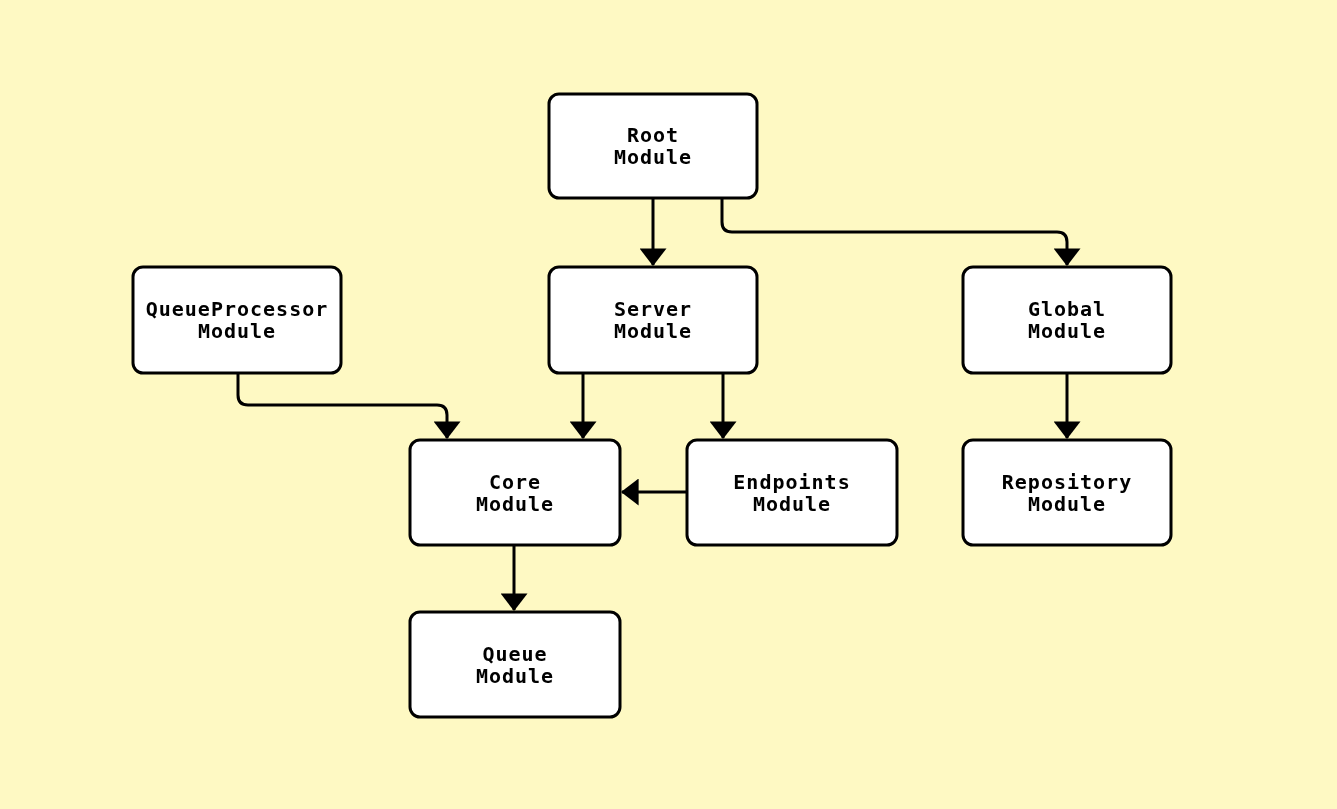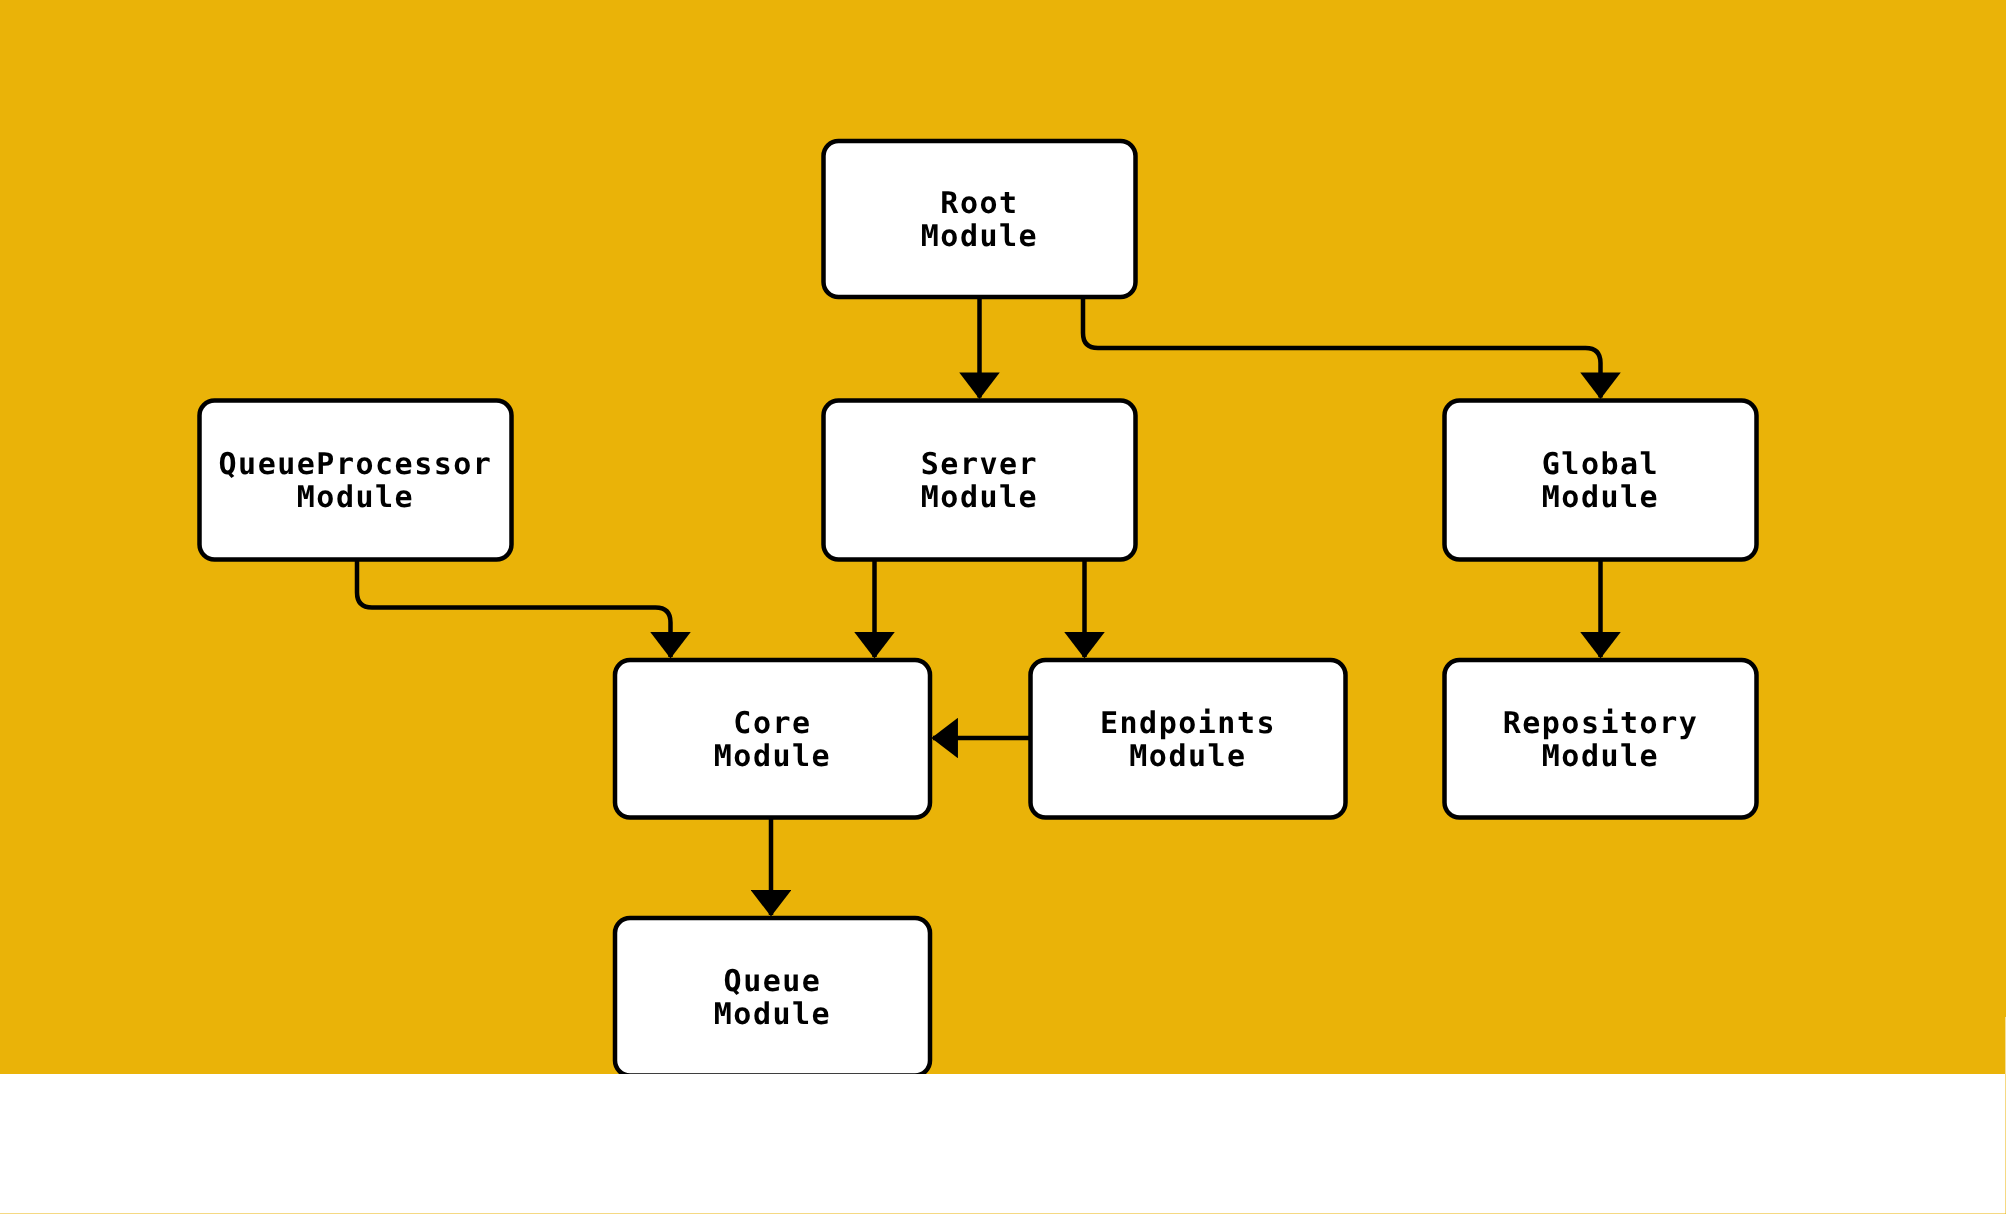--- a/index.html
+++ b/index.html
@@ -4,22 +4,22 @@
 <style>
   html, body {
     margin: 0;
     padding: 0;
     background: #ffffff;
     font-family: "DejaVu Sans Mono", "Liberation Mono", monospace;
   }
   .canvas {
     position: relative;
     width: 1337px;
-    height: 716px;
-    background: #eab308;
+    height: 809px;
+    background: #fef9c3;
     overflow: hidden;
   }
   svg.diagram {
     position: absolute;
     left: 0;
     top: 0;
   }
   .edge-path {
     fill: none;
     stroke-linecap: butt;

